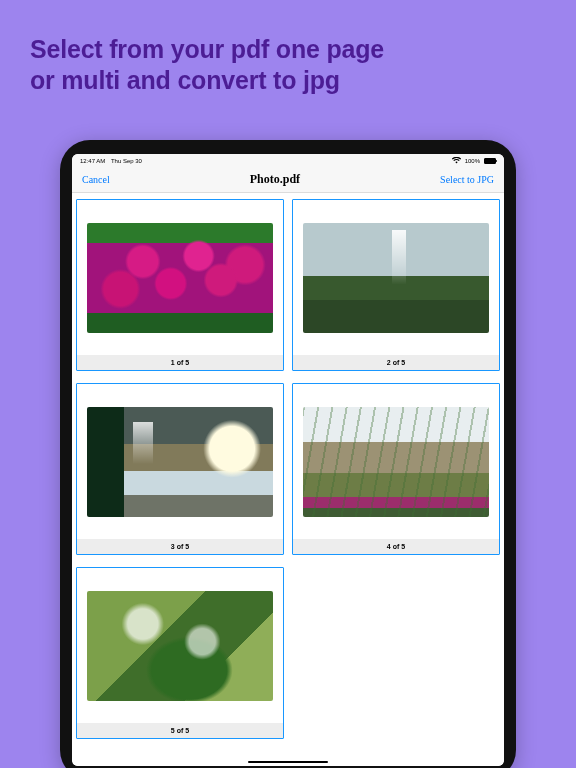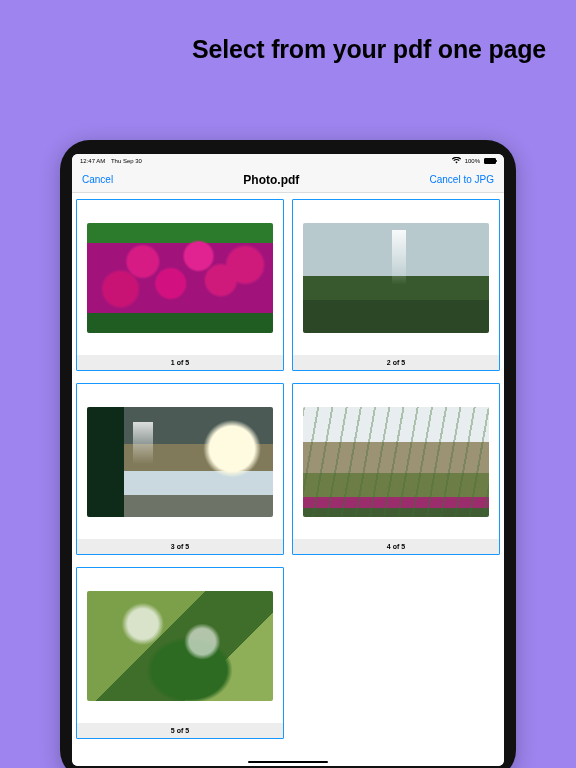--- a/index.html
+++ b/index.html
@@ -3,22 +3,22 @@
 <meta charset="utf-8">
 <style>
   * { box-sizing: border-box; margin: 0; padding: 0; }
   html, body { width: 576px; height: 768px; overflow: hidden; }
   body {
     background: #9d84ee;
     font-family: -apple-system, BlinkMacSystemFont, "Helvetica Neue", Arial, sans-serif;
     position: relative;
   }
   .headline {
-    text-align: right;
-    color: #000000;
+    text-align: left;
+    color: #4c1d95;
     font-size: 25px;
     font-weight: 700;
     line-height: 1.22;
     padding: 34px 30px 0 30px;
     letter-spacing: -0.2px;
   }
   .tablet {
     position: absolute;
     left: 50%;
     transform: translateX(-50%);
@@ -71,20 +71,21 @@
   }
   .nav-bar {
     height: 26px;
     background: #f7f7f7;
     border-bottom: 0.5px solid #dcdcdc;
     display: flex;
     align-items: center;
     justify-content: space-between;
     padding: 0 10px;
     font-size: 10px;
+    font-family: Liberation Serif, serif;
   }
   .nav-left, .nav-right { color: #007aff; font-weight: 500; cursor: pointer; }
   .nav-title { color: #000; font-weight: 600; font-size: 12px; }
   .content {
     flex: 1;
     background: #ffffff;
     padding: 6px 4px 0 4px;
     overflow: hidden;
   }
   .grid {
@@ -168,20 +169,21 @@
     background: #000;
     border-radius: 2px;
   }
   .content-rel { position: relative; height: 100%; }
 </style>
 </head>
 <body>
 
 <div class="headline">
   <span>Select from your pdf one page</span><br>
+  <span>or multi and convert to jpg</span>
 </div>
 
 <div class="tablet">
   <div class="screen">
     <div class="status-bar">
       <div class="status-left">
         <span>12:47 AM</span>
         <span>Thu Sep 30</span>
       </div>
       <div class="status-right">
@@ -191,21 +193,21 @@
             </svg>
         </span>
         <span>100%</span>
         <span class="battery-icon"></span>
       </div>
     </div>
 
     <div class="nav-bar">
       <div class="nav-left">Cancel</div>
       <div class="nav-title">Photo.pdf</div>
-      <div class="nav-right">Cancel to JPG</div>
+      <div class="nav-right">Select to JPG</div>
     </div>
 
     <div class="content">
       <div class="content-rel">
         <div class="grid">
 
           <div class="card">
             <div class="thumb-wrap">
               <div class="thumb thumb-1"></div>
             </div>

